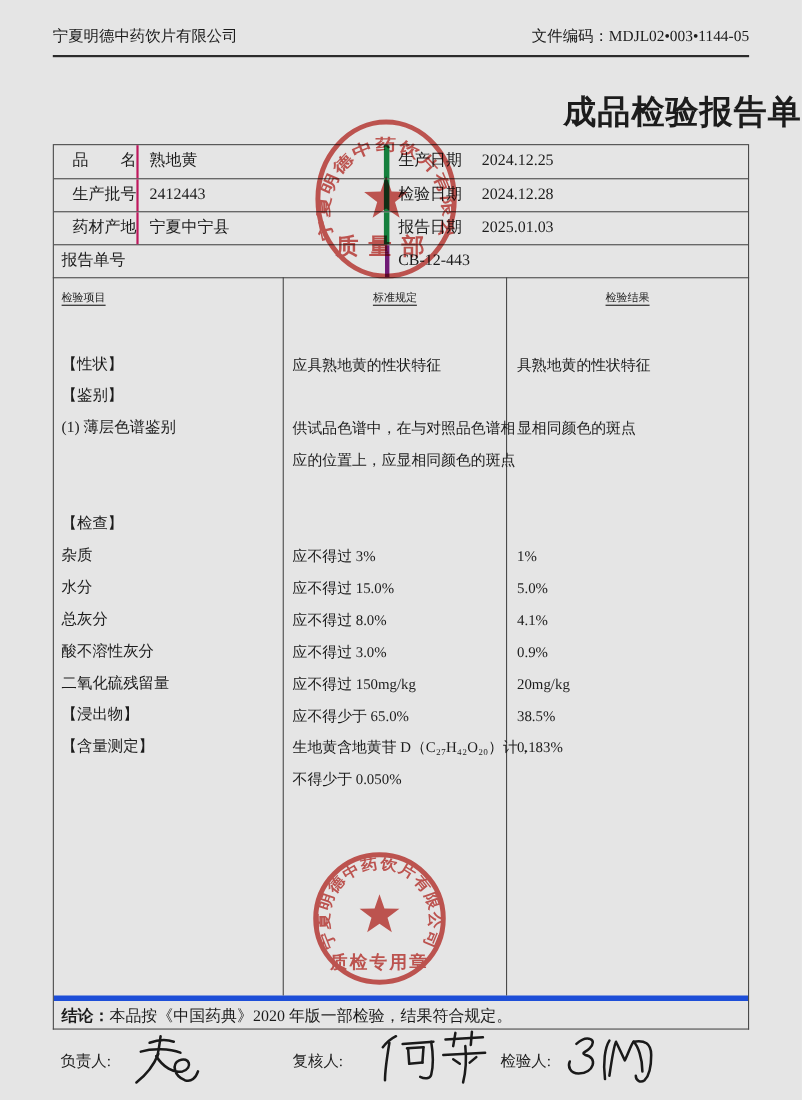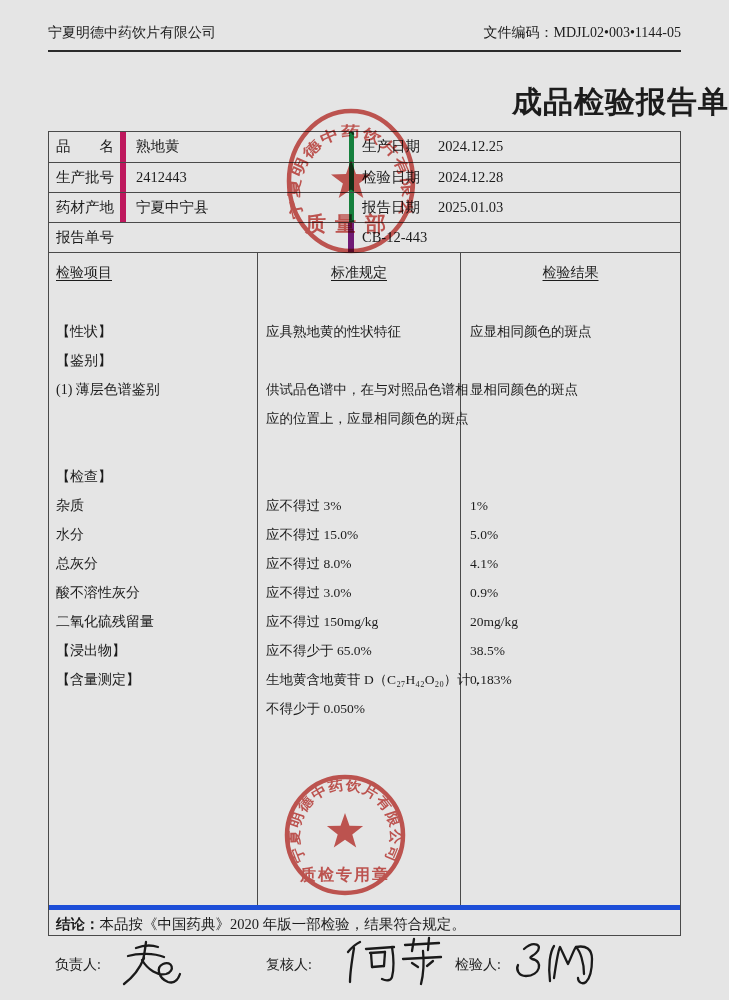--- a/index.html
+++ b/index.html
@@ -22,38 +22,38 @@
     position:absolute; left:0; top:82px; width:729px;
     text-align:right; font-size:30px; font-weight:700; letter-spacing:1px;
   }
   
   .info-table {
     position:absolute; left:48px; top:131px; width:633px;
     border:1px solid #4a4a4a; font-size:14.5px;
   }
   .irow { display:flex; height:30px; line-height:29px; }
   .irow + .irow { border-top:1px solid #4a4a4a; }
-  .ilabel { width:77px; border-right:6px solid #be185d; padding-left:7px; }
+  .ilabel { width:77px; border-right:2px solid #be185d; padding-left:7px;text-align:right; }
   .ival   { width:228px; border-right:5px solid #15803d; padding-left:10px; }
-  .ilabel-wide { width:305px; border-right:6px solid #701a75; padding-left:7px; }
+  .ilabel-wide { width:305px; border-right:4px solid #701a75; padding-left:7px; }
   .iright { flex:1; display:flex; }
   .dlabel { width:80px; padding-left:8px; }
   .dval   { padding-left:4px; }
   .rv     { padding-left:8px; }
   
   .main-table {
     position:absolute; left:48px; top:252px; width:633px; height:684px;
     border:1px solid #4a4a4a; border-top:none;
   }
   .columns { display:flex; height:653px; }
   .mcol { height:100%; }
   .c1 { width:209px; border-right:1px solid #4a4a4a; }
   .c2 { width:203px; border-right:1px solid #4a4a4a; }
   .c3 { width:219px; }
-  .chead { height:40px; padding-top:12px; font-size:14px; }
+  .chead { height:40px; padding-top:12px; font-size:10px; }
   .c1 .chead { padding-left:7px; }
   .c2 .chead, .c3 .chead { text-align:center; }
   .uline { text-decoration:underline; text-underline-offset:3px; }
   .lines { padding-top:25px; }
   .bline { height:29px; line-height:29px; white-space:nowrap; font-size:13.5px; }
   .c1 .bline { padding-left:7px; font-size:14px; }
   .c2 .bline { padding-left:8px; }
   .c3 .bline { padding-left:9px; }
   .conclusion-row {
     height:30px; border-top:5px solid #1d4ed8; line-height:29px;
@@ -155,21 +155,21 @@
           <div class="bline">应不得过 150mg/kg</div>
           <div class="bline">应不得少于 65.0%</div>
           <div class="bline">生地黄含地黄苷 D（C₂₇H₄₂O₂₀）计，</div>
           <div class="bline">不得少于 0.050%</div>
         </div>
       </div>
 
       <div class="mcol c3">
         <div class="chead"><span class="uline">检验结果</span></div>
         <div class="lines">
-          <div class="bline">应显相同颜色的斑点</div>
+          <div class="bline">具熟地黄的性状特征</div>
           <div class="bline"></div>
           <div class="bline">显相同颜色的斑点</div>
           <div class="bline"></div>
           <div class="bline"></div>
           <div class="bline"></div>
           <div class="bline">1%</div>
           <div class="bline">5.0%</div>
           <div class="bline">4.1%</div>
           <div class="bline">0.9%</div>
           <div class="bline">20mg/kg</div>

